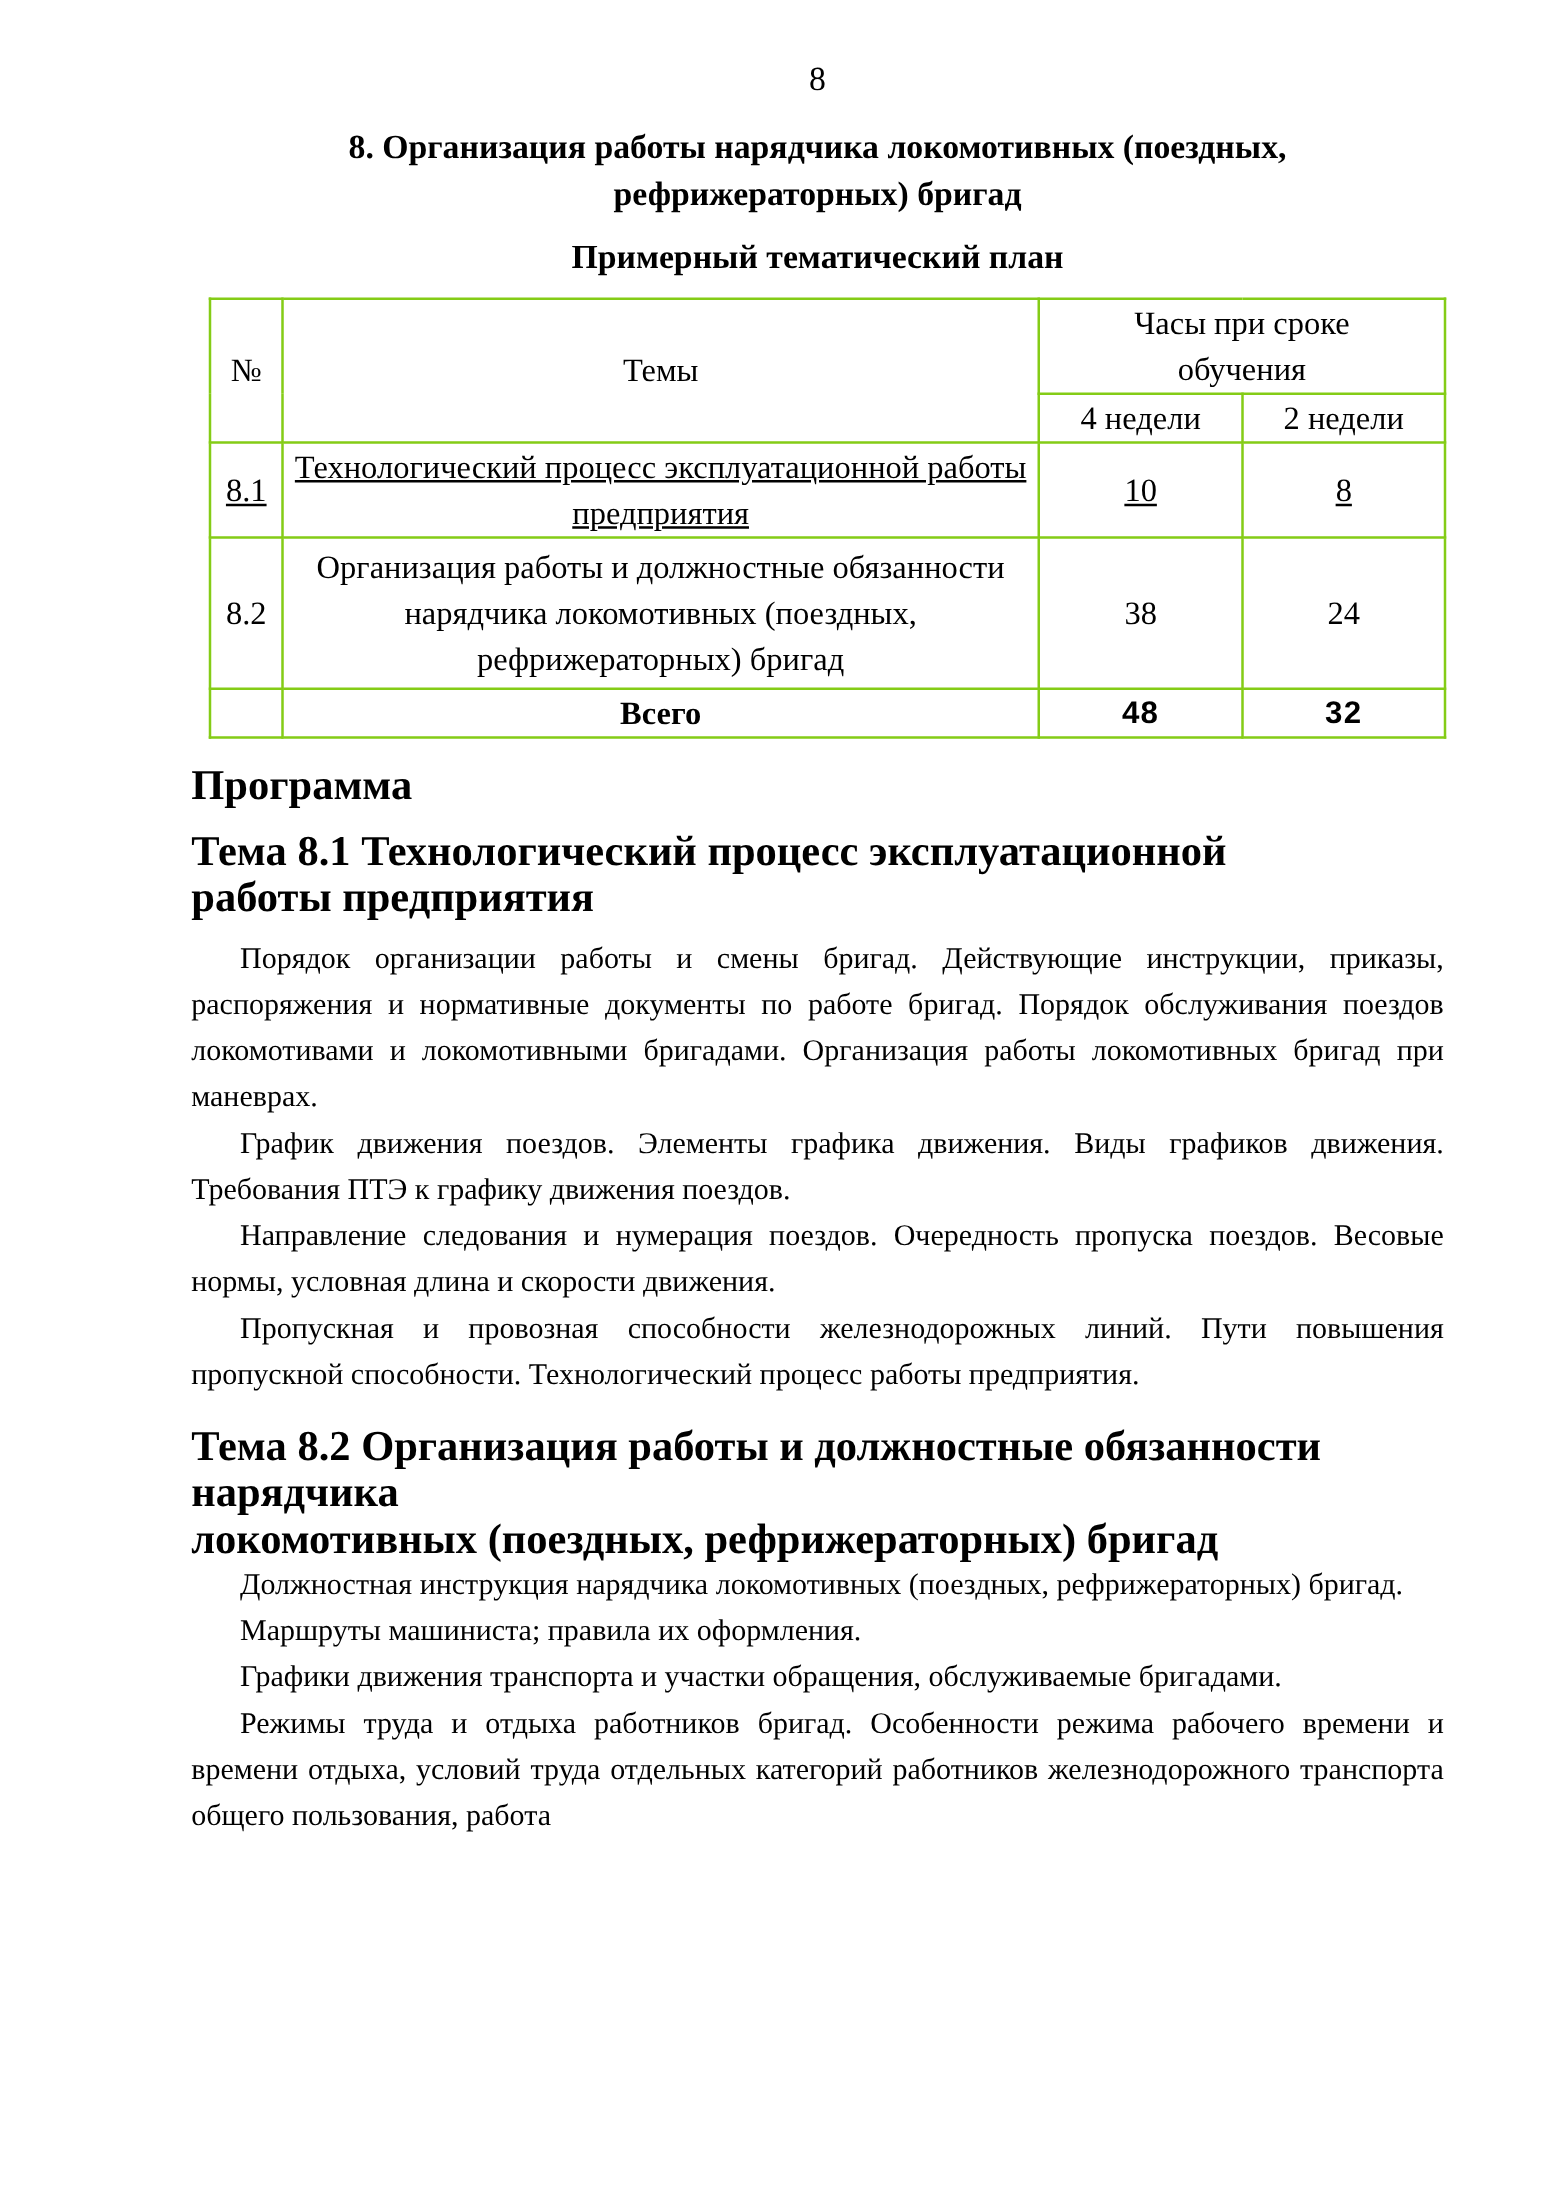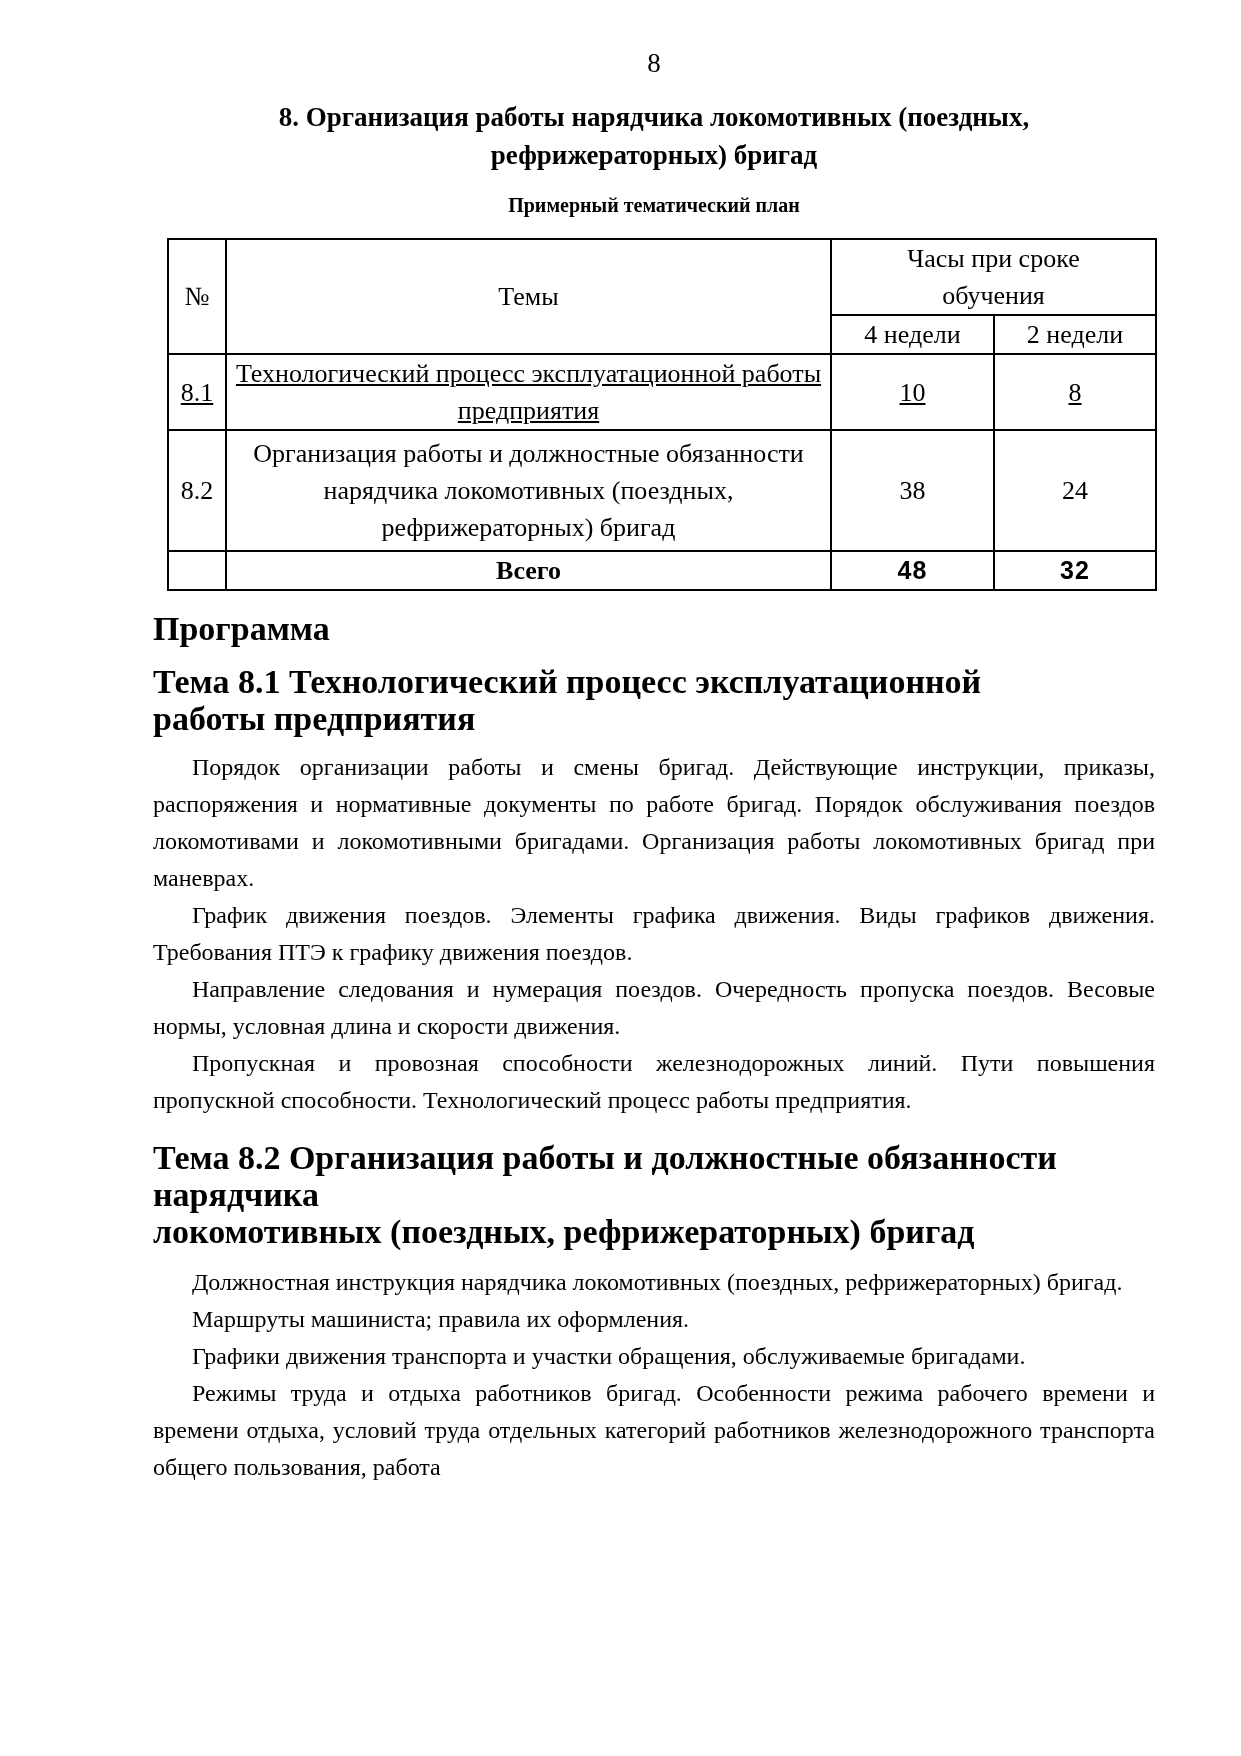--- a/index.html
+++ b/index.html
@@ -30,34 +30,34 @@
   .multiline { white-space: pre-line; }
   .doc-title {
     margin: 98px 0 0 0;
     font-size: 27px;
     font-weight: bold;
     text-align: center;
     line-height: 38px;
   }
   .subtitle {
     margin: 13px 0 0 0;
-    font-size: 20px;
+    font-size: 27px;
     font-weight: bold;
     text-align: center;
     line-height: 37px;
   }
   table.plan {
     border-collapse: collapse;
     table-layout: fixed;
     width: 988px;
     margin: 14px 0 0 14px;
     font-size: 26px;
   }
   table.plan td {
-    border: 2px solid #000000;
+    border: 2px solid #84cc16;
     padding: 0 8px;
     text-align: center;
     vertical-align: middle;
     line-height: 37px;
     overflow: hidden;
   }
   tr.h1 { height: 74px; }
   tr.h2 { height: 39px; }
   tr.r1 { height: 75px; text-decoration: underline; }
   tr.r2 { height: 121px; }
@@ -87,21 +87,21 @@
   .mt19 { margin-top: 19px; }
   .mt16 { margin-top: 16px; }
   .content p {
     margin: 0;
     font-size: 24px;
     line-height: 37px;
     text-align: justify;
     text-indent: 39px;
   }
   p.mt12 { margin-top: 12px; }
-  p.mt14 { margin-top: 14px; }
+  p.mt14 { }
 </style>
 </head>
 <body>
 
 <div class="page">
 
   <div class="pageno">8</div>
 
   <div class="content">
 

